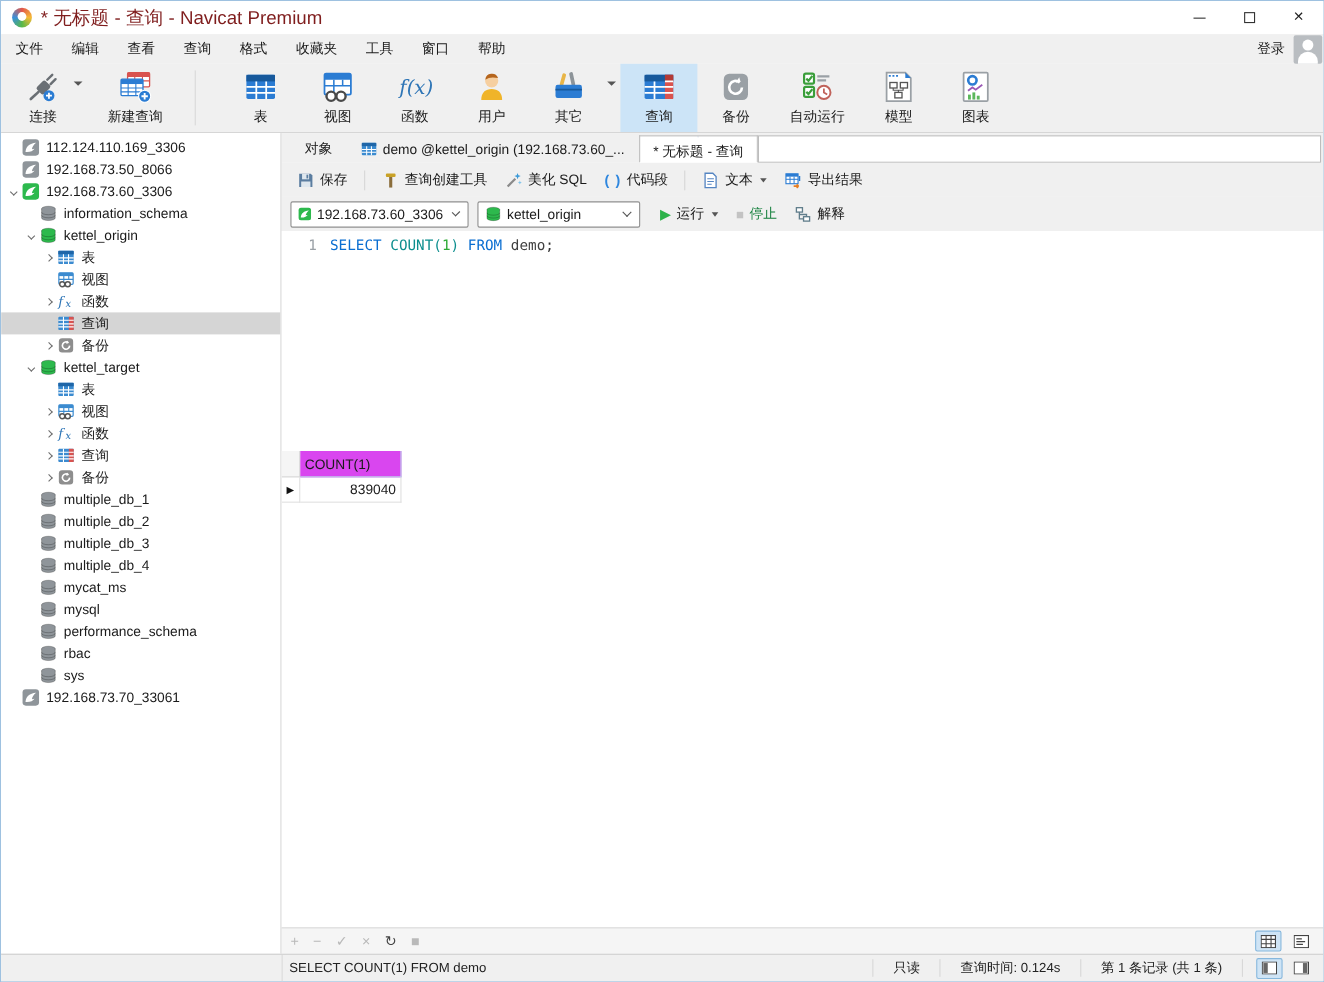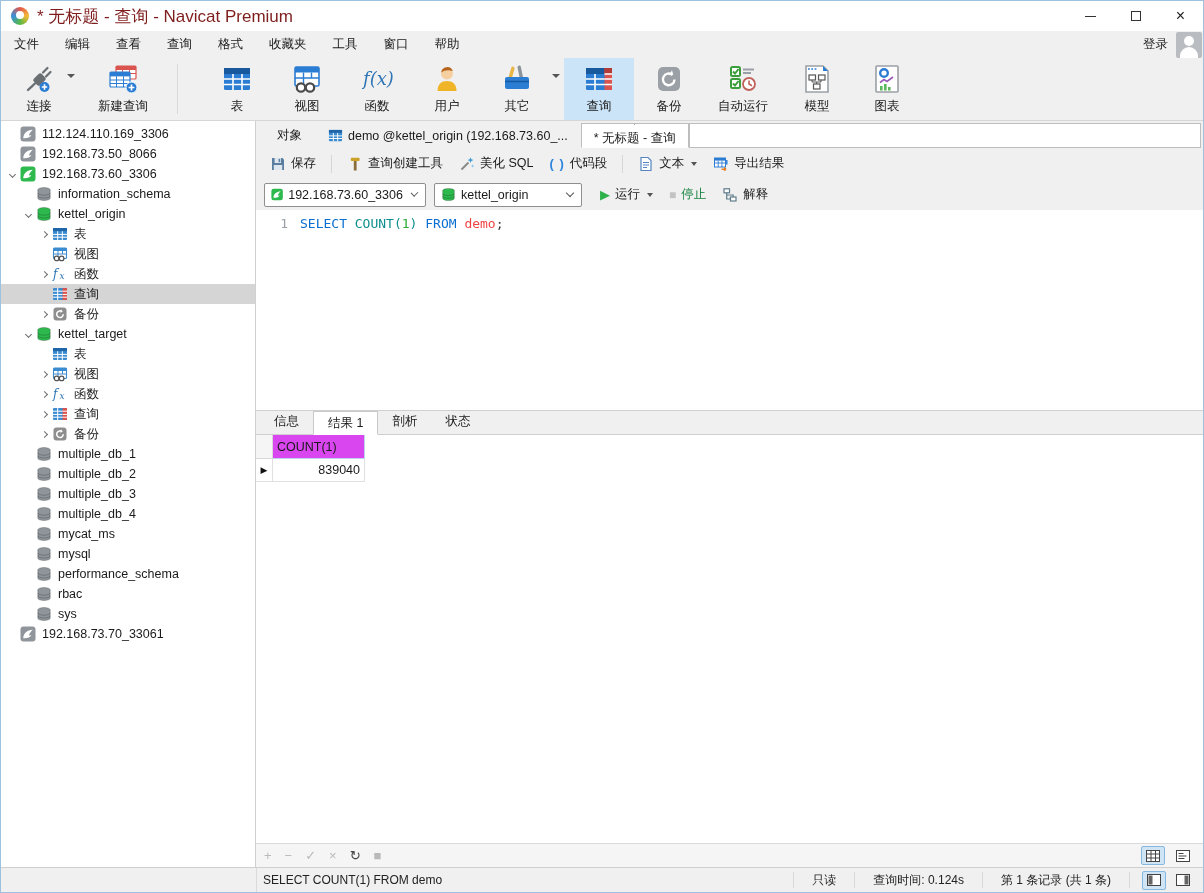--- a/index.html
+++ b/index.html
@@ -78,21 +78,21 @@
   .w-conn{width:162px}.w-db{width:148px}
   .runbtn { display:flex; align-items:center; gap:5px; padding:3px 4px; }
   .play-glyph { color:#2db24a; font-size:13px; }
   .stop-glyph { color:#c3c3c3; font-size:12px; }
   .disabled-lbl { color:#15803d; }
   .explain svg{width:16px;height:16px;}
 
   .editor { height:200px; background:#fff; display:flex; flex:none; font-family:"DejaVu Sans Mono","Liberation Mono",monospace; font-size:13px; }
   .gutter { width:44px; flex:none; text-align:right; padding:6px 12px 0 0; color:#9aa0a6; }
   .code { padding-top:6px; }
-  .tok-kw{color:#0a6ed1} .tok-fn{color:#0d8e8e} .tok-par{color:#0d8e8e} .tok-num{color:#2eaa35} .tok-id{color:#ef4444} .tok-pun{color:#333}
+  .tok-kw{color:#0a6ed1} .tok-fn{color:#0d8e8e} .tok-par{color:#0d8e8e} .tok-num{color:#2eaa35} .tok-id{color:#404040} .tok-pun{color:#333}
 
   .rtabs { height:25px; background:#f0f0f0; border-top:1px solid #d0d0d0; border-bottom:1px solid #cfcfcf; display:flex; align-items:flex-end; padding-left:4px; flex:none; }
   .rtab { padding:0 14px; line-height:23px; height:24px; }
   .rtab.active { background:#fff; border:1px solid #c9c9c9; border-bottom:1px solid #fff; margin-bottom:-1px; }
 
   .grid { flex:1; background:#fff; overflow:hidden; }
   .grow { display:flex; }
   .gmark { width:17px; height:23px; border:1px solid #e0e0e0; border-top:none; border-left:none; display:flex; align-items:center; justify-content:center; font-size:9px; color:#111; flex:none; }
   .ghead .gmark { background:#f5f5f5; border-color:#d8d8d8; height:24px; }
   .gcell { width:92px; height:23px; border:1px solid #e0e0e0; border-top:none; border-left:none; padding:0 4px; display:flex; align-items:center; flex:none; }
@@ -628,26 +628,20 @@
         </div>
       </div>
 
       <div class="editor">
         <div class="gutter">
           <span>1</span>
         </div>
         <div class="code"><span class="tok-kw">SELECT </span><span class="tok-fn">COUNT</span><span class="tok-par">(</span><span class="tok-num">1</span><span class="tok-par">)</span><span class="tok-kw"> FROM </span><span class="tok-id">demo</span><span class="tok-pun">;</span></div>
       </div>
 
-      <div class="rtabs">
-        <div class="rtab"><span>信息</span></div>
-        <div class="rtab active"><span>结果 1</span></div>
-        <div class="rtab"><span>剖析</span></div>
-        <div class="rtab"><span>状态</span></div>
-      </div>
 
       <div class="grid">
         <div class="grow ghead">
           <div class="gmark"></div>
           <div class="gcell">COUNT(1)</div>
         </div>
         <div class="grow">
           <div class="gmark">▶</div>
           <div class="gcell val">839040</div>
         </div>

